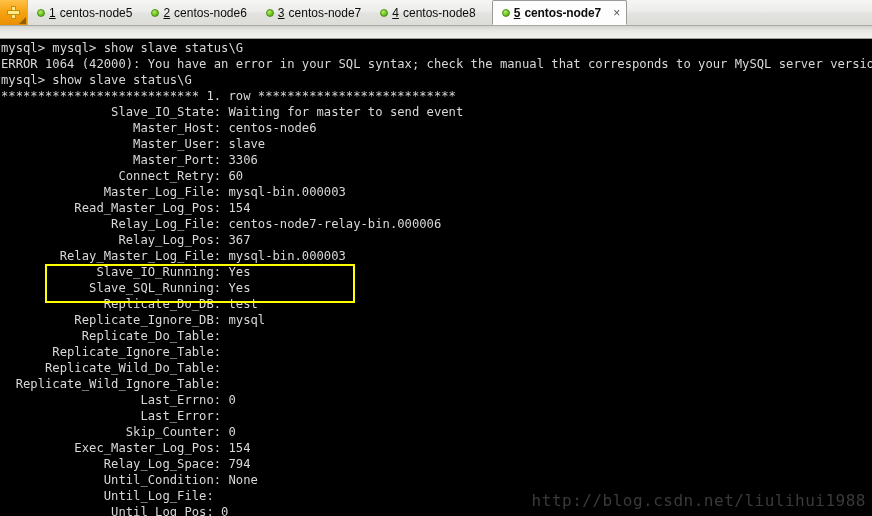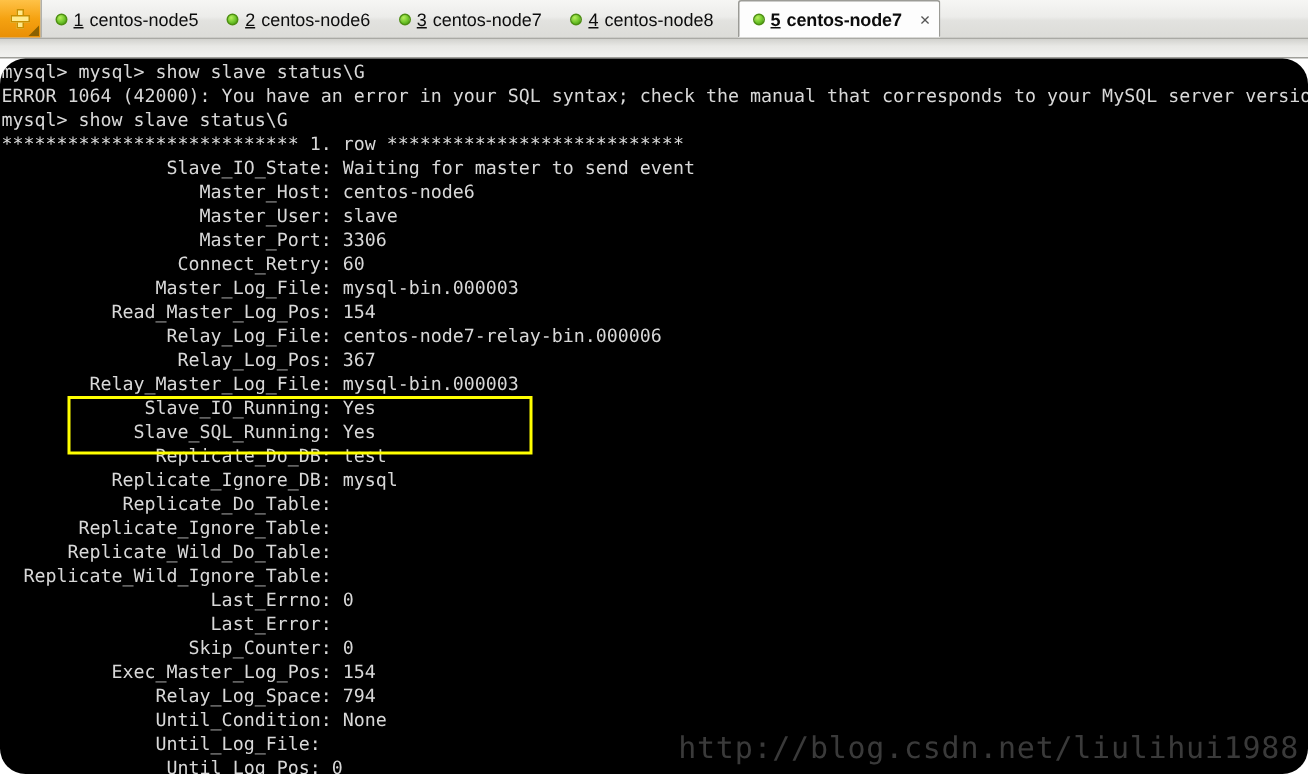--- a/index.html
+++ b/index.html
@@ -129,21 +129,20 @@
   }
 
   
   .terminal {
     position: absolute;
     left: 0; top: 39px;
     width: 872px;
     height: 477px;
     background: #000000;
     overflow: hidden;
-    border-radius: 17px;
   }
   .term-lines {
     position: absolute;
     left: 0;
     top: 1px;
     width: 872px;
     font-family: "DejaVu Sans Mono", "Liberation Mono", monospace;
     font-size: 12.2px;
     line-height: 16px;
     color: #d8d8d8;
@@ -165,21 +164,21 @@
     border: 2px solid #ffff00;
     box-sizing: border-box;
     pointer-events: none;
   }
 
   .watermark {
     position: absolute;
     right: 6px;
     bottom: 6px;
     font-family: "DejaVu Sans Mono", "Liberation Mono", monospace;
-    font-size: 20px;
+    font-size: 16px;
     letter-spacing: 0.5px;
     color: #3a3a3a;
     white-space: nowrap;
   }
 </style>
 </head>
 <body>
 
 <div id="app">
 

